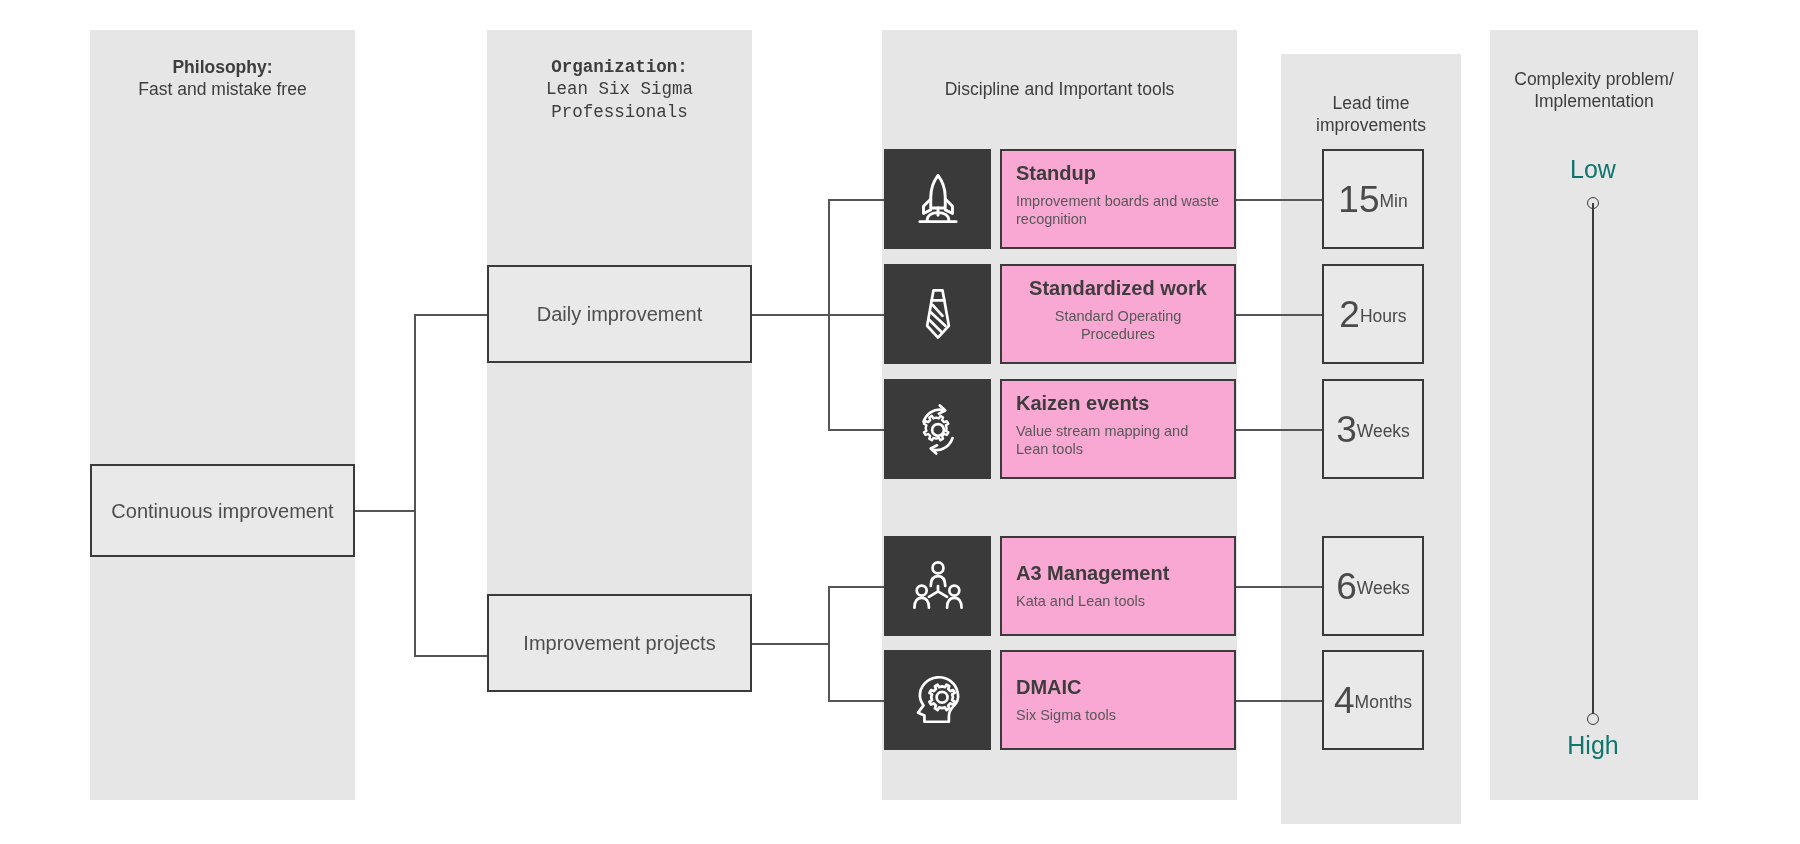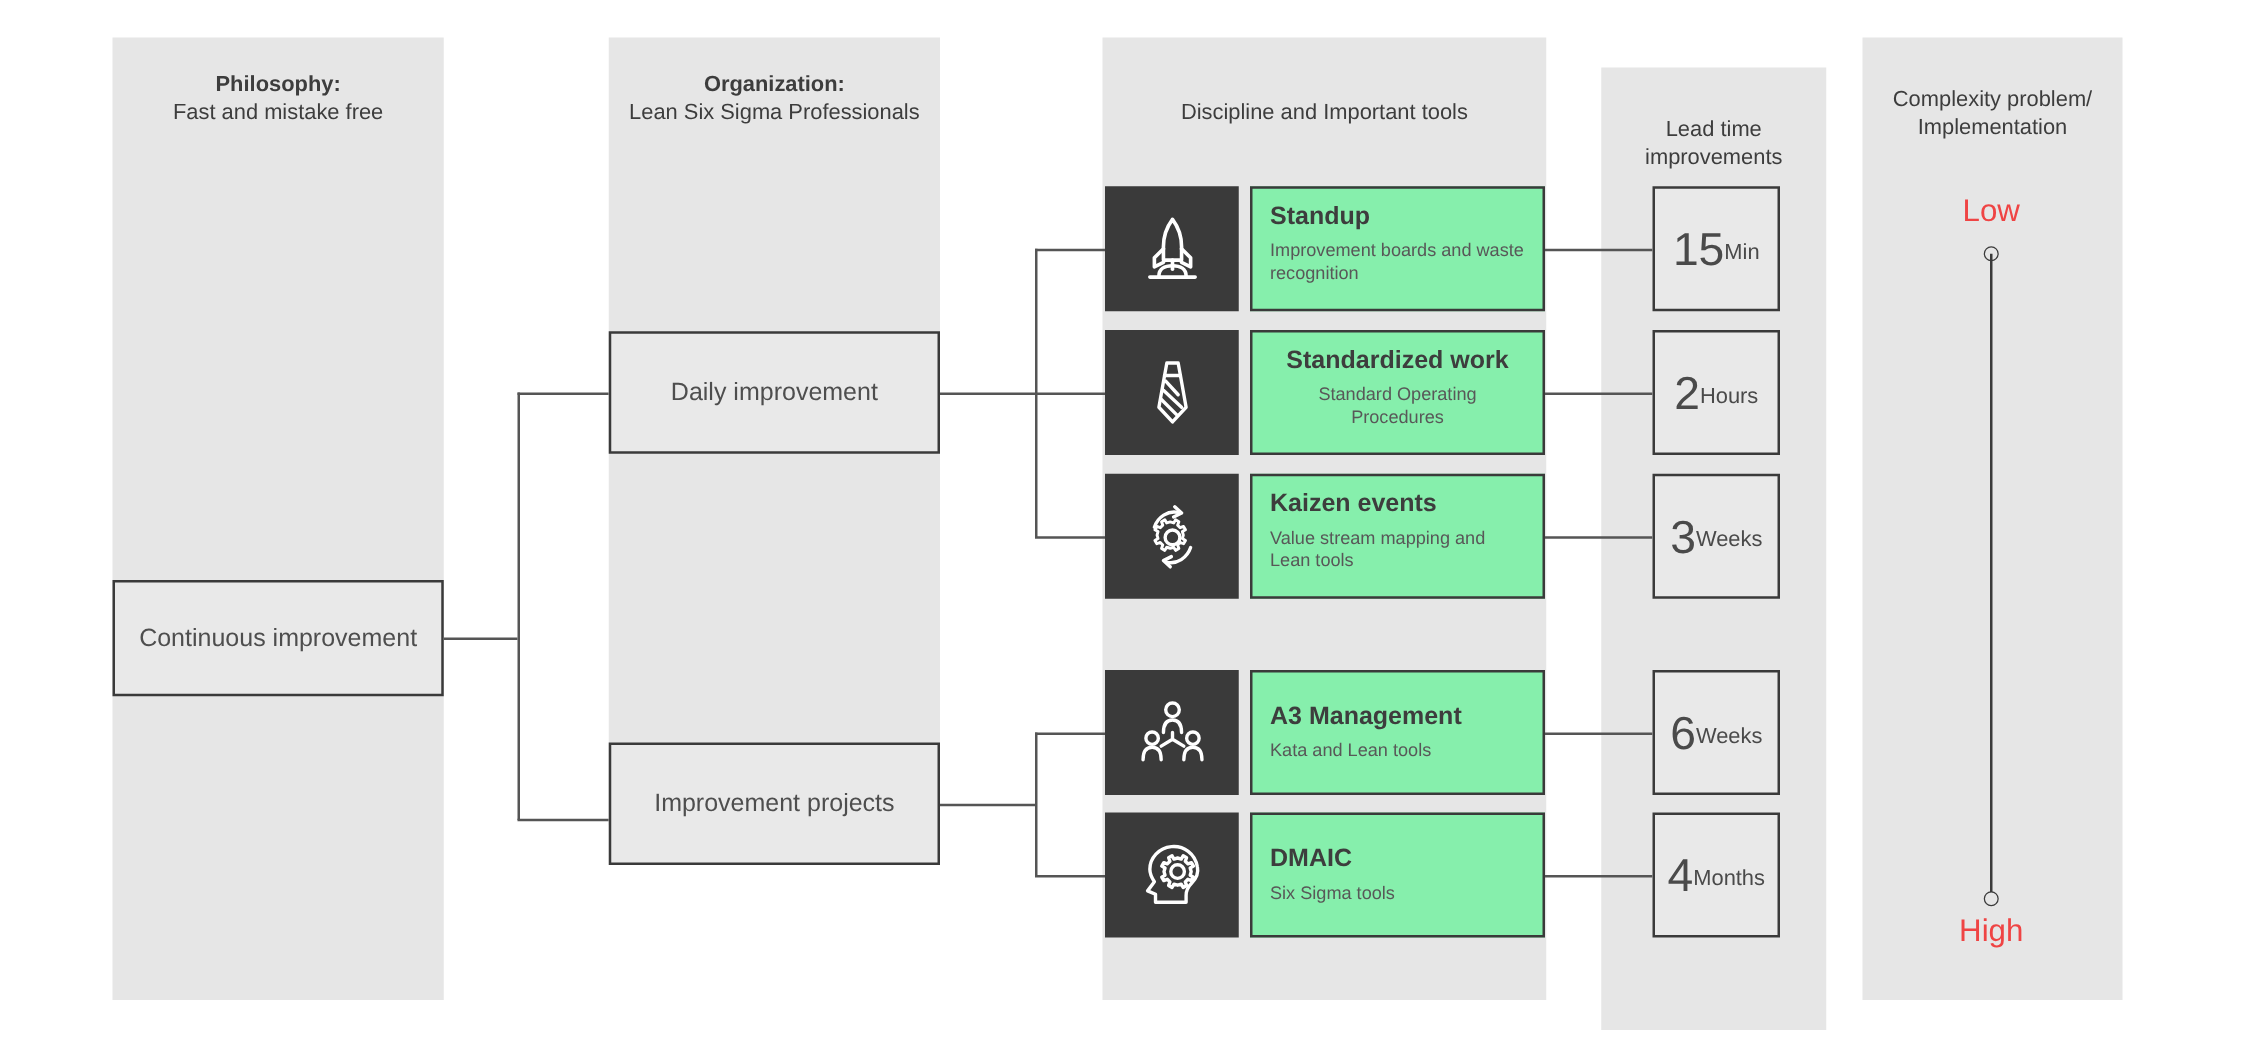--- a/index.html
+++ b/index.html
@@ -9,21 +9,21 @@
     font-family:"Liberation Sans","DejaVu Sans",sans-serif;
     overflow:hidden;
     position:relative;
     color:#4a4a4a;
   }
   #stage{position:absolute;left:0;top:0;width:1800px;height:844px;}
 
   
   .colbg{position:absolute;background:#e6e6e6;}
   #col-philosophy{left:90px;  top:30px; width:265px;  height:770px;}
-  #col-organization{left:487px;top:30px; width:265px;  height:630px;}
+  #col-organization{left:487px;top:30px; width:265px;  height:630px;font-family:Liberation Mono, monospace;}
   #col-discipline{left:882px; top:30px; width:355px;  height:770px;}
   #col-leadtime{left:1281px;  top:30px; width:180px;  height:770px;margin-top:24px;}
   #col-complexity{left:1490px;top:30px; width:208px;  height:770px;}
 
   .colhead{
     position:absolute;left:0;right:0;top:26px;
     text-align:center;line-height:1.28;
     font-size:17.5px;color:#3d3d3d;
     pointer-events:none;
   }
@@ -54,21 +54,21 @@
     position:absolute;
     width:107px;height:100px;
     background:#3a3a3a;
     display:flex;align-items:center;justify-content:center;
     box-sizing:border-box;
   }
   .tool-icon svg{width:58px;height:58px;display:block;}
   .tool-card{
     position:absolute;
     width:236px;height:100px;
-    background:#86efac;
+    background:#f9a8d4;
     border:2.5px solid #3a3a3a;
     box-sizing:border-box;
     padding:11px 14px 0 14px;
   }
   .tool-title{font-size:20px;font-weight:bold;color:#3d3d3d;line-height:1.15;margin-bottom:7px;}
   .tool-sub{font-size:14.5px;color:#585858;line-height:1.25;}
   .tool-card.vcenter{display:flex;flex-direction:column;justify-content:center;padding-top:0;}
 
   
   .lead{
@@ -83,21 +83,21 @@
   .lead-unit{font-size:17.5px;color:#4a4a4a;margin-top:4px;}
 
   
   #axis-line{position:absolute;left:1592px;top:203px;width:2px;height:516px;background:#3a3a3a;}
   .axis-dot{
     position:absolute;width:12px;height:12px;border:1.7px solid #3a3a3a;
     border-radius:50%;background:#e6e6e6;box-sizing:border-box;
   }
   #dot-low{left:1587px;top:197px;}
   #dot-high{left:1587px;top:713px;}
-  .axis-label{position:absolute;width:200px;text-align:center;font-size:25px;color:#ef4444;}
+  .axis-label{position:absolute;width:200px;text-align:center;font-size:25px;color:#0f766e;}
   #label-low{left:1493px;top:155px;}
   #label-high{left:1493px;top:731px;}
 
   
   .ln{position:absolute;background:#555555;}
   .lnh{height:1.6px;}
   .lnv{width:1.6px;}
 </style>
 </head>
 <body>

